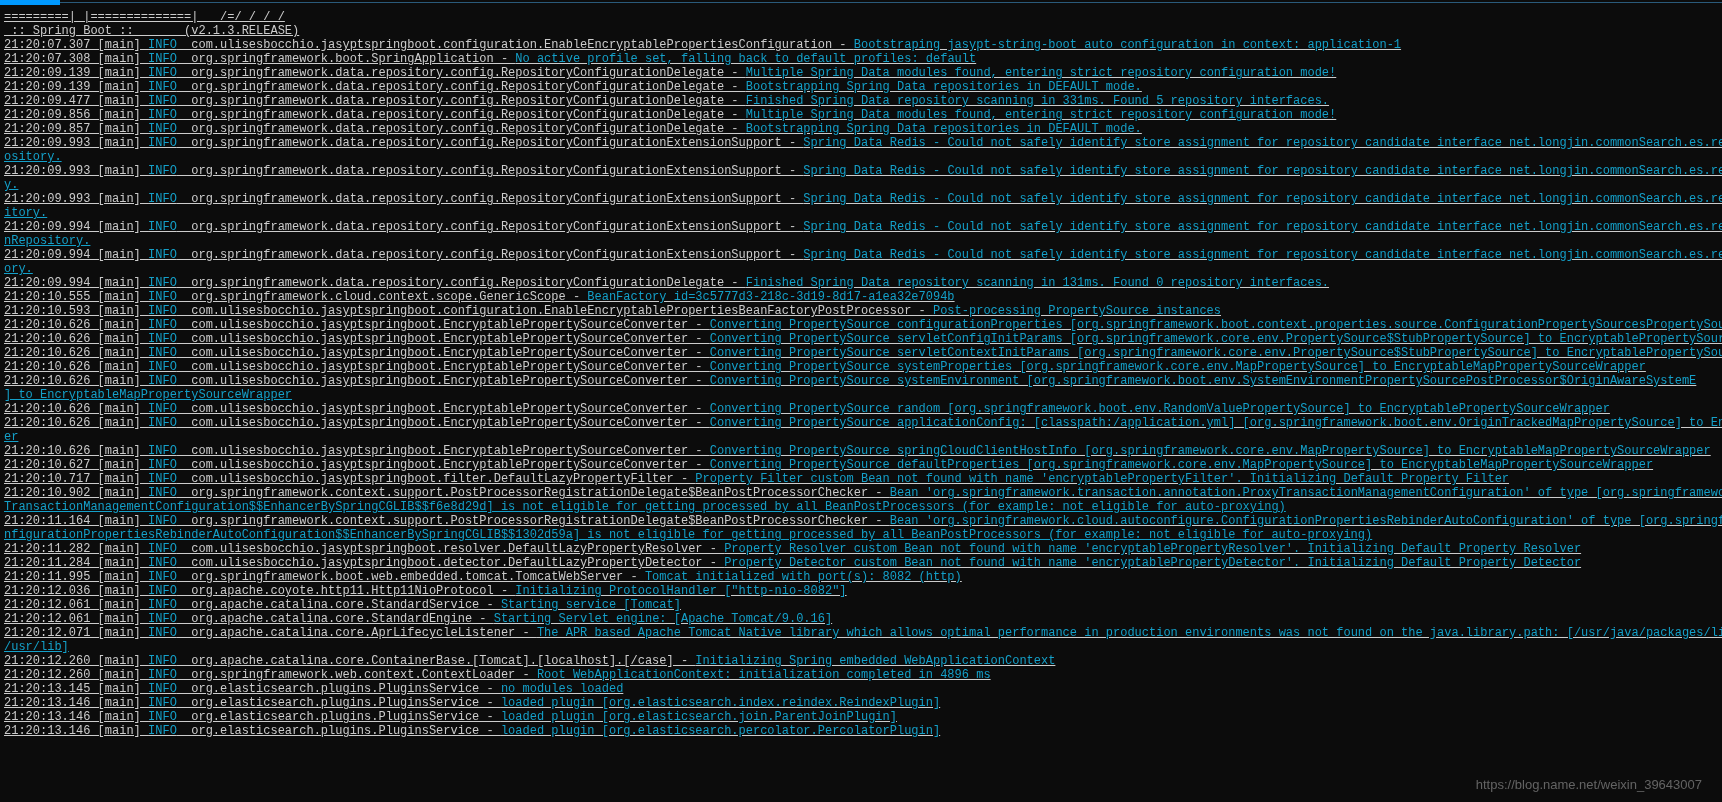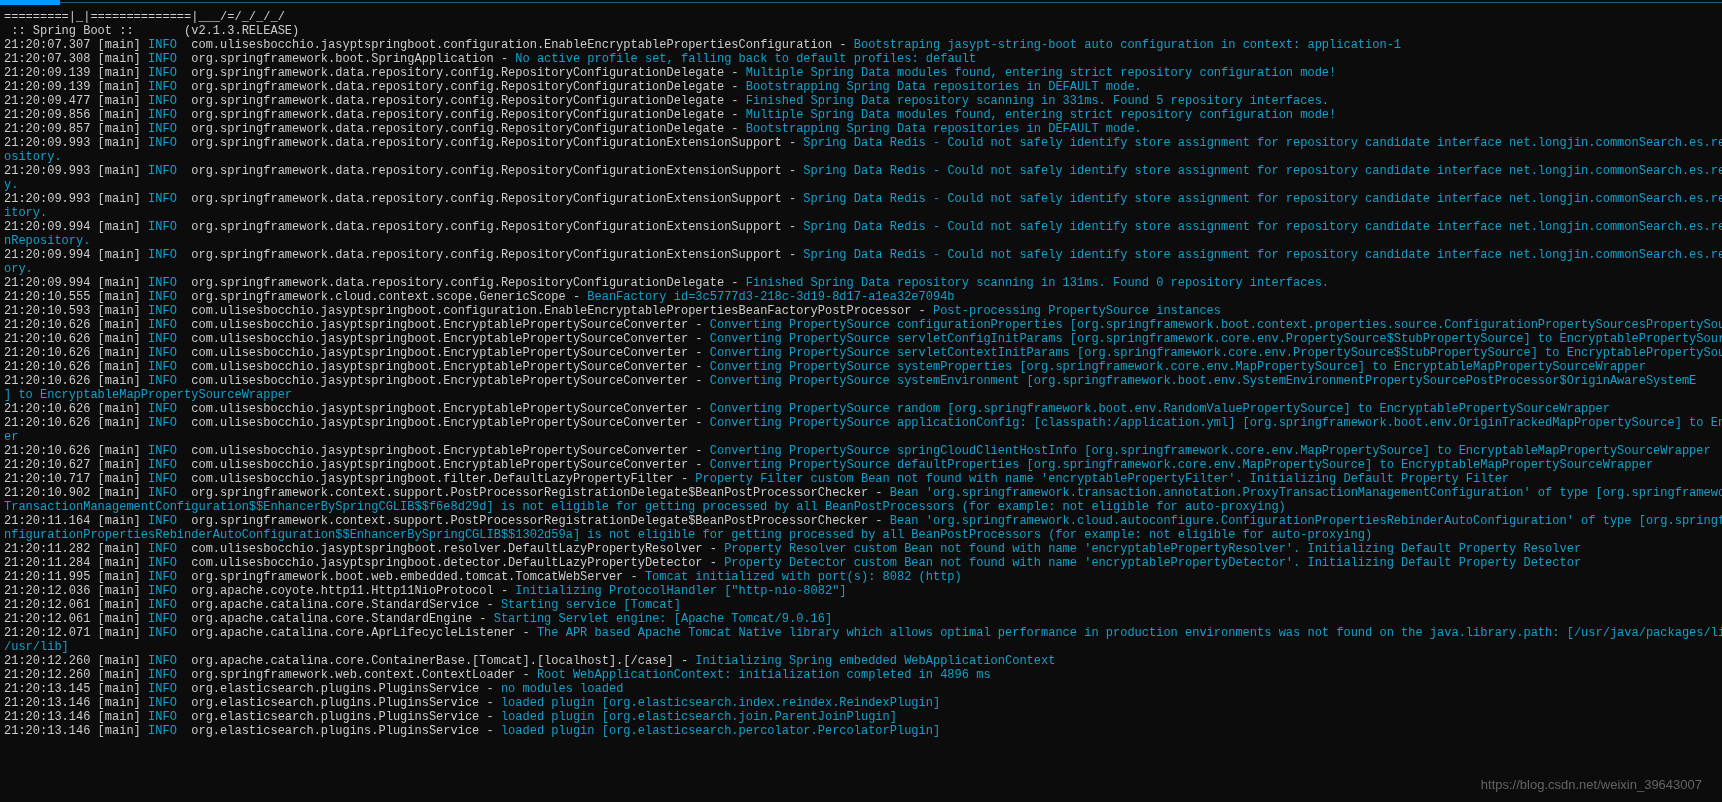--- a/index.html
+++ b/index.html
@@ -29,37 +29,37 @@
     background: #2a5a7a;
   }
   .console {
     position: absolute;
     top: 10px;
     left: 4px;
     right: 0;
   }
   .white { color: #cccccc; }
   .cyan  { color: #14a0c9; }
-  .line { display: block; }
+  .line { display: block; text-decoration: underline; }
   .watermark {
     position: absolute;
     right: 20px;
     bottom: 10px;
     color: #888888;
     font-family: Arial, sans-serif;
     font-size: 13px;
     opacity: 0.7;
   }
 </style>
 </head>
 <body>
 
 
 
 <div class="progress-bar"></div>
 <div class="top-line"></div>
 
 <div class="console"><span class="line white">=========|_|==============|___/=/_/_/_/</span><span class="line white"> :: Spring Boot ::       (v2.1.3.RELEASE)</span><span class="line white"></span><span class="line"><span class="white">21:20:07.307 [main] </span><span class="cyan">INFO</span><span class="white">  com.ulisesbocchio.jasyptspringboot.configuration.EnableEncryptablePropertiesConfiguration - </span><span class="cyan">Bootstraping jasypt-string-boot auto configuration in context: application-1</span></span><span class="line"><span class="white">21:20:07.308 [main] </span><span class="cyan">INFO</span><span class="white">  org.springframework.boot.SpringApplication - </span><span class="cyan">No active profile set, falling back to default profiles: default</span></span><span class="line"><span class="white">21:20:09.139 [main] </span><span class="cyan">INFO</span><span class="white">  org.springframework.data.repository.config.RepositoryConfigurationDelegate - </span><span class="cyan">Multiple Spring Data modules found, entering strict repository configuration mode!</span></span><span class="line"><span class="white">21:20:09.139 [main] </span><span class="cyan">INFO</span><span class="white">  org.springframework.data.repository.config.RepositoryConfigurationDelegate - </span><span class="cyan">Bootstrapping Spring Data repositories in DEFAULT mode.</span></span><span class="line"><span class="white">21:20:09.477 [main] </span><span class="cyan">INFO</span><span class="white">  org.springframework.data.repository.config.RepositoryConfigurationDelegate - </span><span class="cyan">Finished Spring Data repository scanning in 331ms. Found 5 repository interfaces.</span></span><span class="line"><span class="white">21:20:09.856 [main] </span><span class="cyan">INFO</span><span class="white">  org.springframework.data.repository.config.RepositoryConfigurationDelegate - </span><span class="cyan">Multiple Spring Data modules found, entering strict repository configuration mode!</span></span><span class="line"><span class="white">21:20:09.857 [main] </span><span class="cyan">INFO</span><span class="white">  org.springframework.data.repository.config.RepositoryConfigurationDelegate - </span><span class="cyan">Bootstrapping Spring Data repositories in DEFAULT mode.</span></span><span class="line"><span class="white">21:20:09.993 [main] </span><span class="cyan">INFO</span><span class="white">  org.springframework.data.repository.config.RepositoryConfigurationExtensionSupport - </span><span class="cyan">Spring Data Redis - Could not safely identify store assignment for repository candidate interface net.longjin.commonSearch.es.reposito</span></span><span class="line cyan">ository.</span><span class="line"><span class="white">21:20:09.993 [main] </span><span class="cyan">INFO</span><span class="white">  org.springframework.data.repository.config.RepositoryConfigurationExtensionSupport - </span><span class="cyan">Spring Data Redis - Could not safely identify store assignment for repository candidate interface net.longjin.commonSearch.es.reposito</span></span><span class="line cyan">y.</span><span class="line"><span class="white">21:20:09.993 [main] </span><span class="cyan">INFO</span><span class="white">  org.springframework.data.repository.config.RepositoryConfigurationExtensionSupport - </span><span class="cyan">Spring Data Redis - Could not safely identify store assignment for repository candidate interface net.longjin.commonSearch.es.reposito</span></span><span class="line cyan">itory.</span><span class="line"><span class="white">21:20:09.994 [main] </span><span class="cyan">INFO</span><span class="white">  org.springframework.data.repository.config.RepositoryConfigurationExtensionSupport - </span><span class="cyan">Spring Data Redis - Could not safely identify store assignment for repository candidate interface net.longjin.commonSearch.es.reposito</span></span><span class="line cyan">nRepository.</span><span class="line"><span class="white">21:20:09.994 [main] </span><span class="cyan">INFO</span><span class="white">  org.springframework.data.repository.config.RepositoryConfigurationExtensionSupport - </span><span class="cyan">Spring Data Redis - Could not safely identify store assignment for repository candidate interface net.longjin.commonSearch.es.reposito</span></span><span class="line cyan">ory.</span><span class="line"><span class="white">21:20:09.994 [main] </span><span class="cyan">INFO</span><span class="white">  org.springframework.data.repository.config.RepositoryConfigurationDelegate - </span><span class="cyan">Finished Spring Data repository scanning in 131ms. Found 0 repository interfaces.</span></span><span class="line"><span class="white">21:20:10.555 [main] </span><span class="cyan">INFO</span><span class="white">  org.springframework.cloud.context.scope.GenericScope - </span><span class="cyan">BeanFactory id=3c5777d3-218c-3d19-8d17-a1ea32e7094b</span></span><span class="line"><span class="white">21:20:10.593 [main] </span><span class="cyan">INFO</span><span class="white">  com.ulisesbocchio.jasyptspringboot.configuration.EnableEncryptablePropertiesBeanFactoryPostProcessor - </span><span class="cyan">Post-processing PropertySource instances</span></span><span class="line"><span class="white">21:20:10.626 [main] </span><span class="cyan">INFO</span><span class="white">  com.ulisesbocchio.jasyptspringboot.EncryptablePropertySourceConverter - </span><span class="cyan">Converting PropertySource configurationProperties [org.springframework.boot.context.properties.source.ConfigurationPropertySourcesPropertySource] to</span></span><span class="line"><span class="white">21:20:10.626 [main] </span><span class="cyan">INFO</span><span class="white">  com.ulisesbocchio.jasyptspringboot.EncryptablePropertySourceConverter - </span><span class="cyan">Converting PropertySource servletConfigInitParams [org.springframework.core.env.PropertySource$StubPropertySource] to EncryptablePropertySourceWrapp</span></span><span class="line"><span class="white">21:20:10.626 [main] </span><span class="cyan">INFO</span><span class="white">  com.ulisesbocchio.jasyptspringboot.EncryptablePropertySourceConverter - </span><span class="cyan">Converting PropertySource servletContextInitParams [org.springframework.core.env.PropertySource$StubPropertySource] to EncryptablePropertySourceWrap</span></span><span class="line"><span class="white">21:20:10.626 [main] </span><span class="cyan">INFO</span><span class="white">  com.ulisesbocchio.jasyptspringboot.EncryptablePropertySourceConverter - </span><span class="cyan">Converting PropertySource systemProperties [org.springframework.core.env.MapPropertySource] to EncryptableMapPropertySourceWrapper</span></span><span class="line"><span class="white">21:20:10.626 [main] </span><span class="cyan">INFO</span><span class="white">  com.ulisesbocchio.jasyptspringboot.EncryptablePropertySourceConverter - </span><span class="cyan">Converting PropertySource systemEnvironment [org.springframework.boot.env.SystemEnvironmentPropertySourcePostProcessor$OriginAwareSystemE</span></span><span class="line cyan">] to EncryptableMapPropertySourceWrapper</span><span class="line"><span class="white">21:20:10.626 [main] </span><span class="cyan">INFO</span><span class="white">  com.ulisesbocchio.jasyptspringboot.EncryptablePropertySourceConverter - </span><span class="cyan">Converting PropertySource random [org.springframework.boot.env.RandomValuePropertySource] to EncryptablePropertySourceWrapper</span></span><span class="line"><span class="white">21:20:10.626 [main] </span><span class="cyan">INFO</span><span class="white">  com.ulisesbocchio.jasyptspringboot.EncryptablePropertySourceConverter - </span><span class="cyan">Converting PropertySource applicationConfig: [classpath:/application.yml] [org.springframework.boot.env.OriginTrackedMapPropertySource] to Encryptab</span></span><span class="line cyan">er</span><span class="line"><span class="white">21:20:10.626 [main] </span><span class="cyan">INFO</span><span class="white">  com.ulisesbocchio.jasyptspringboot.EncryptablePropertySourceConverter - </span><span class="cyan">Converting PropertySource springCloudClientHostInfo [org.springframework.core.env.MapPropertySource] to EncryptableMapPropertySourceWrapper</span></span><span class="line"><span class="white">21:20:10.627 [main] </span><span class="cyan">INFO</span><span class="white">  com.ulisesbocchio.jasyptspringboot.EncryptablePropertySourceConverter - </span><span class="cyan">Converting PropertySource defaultProperties [org.springframework.core.env.MapPropertySource] to EncryptableMapPropertySourceWrapper</span></span><span class="line"><span class="white">21:20:10.717 [main] </span><span class="cyan">INFO</span><span class="white">  com.ulisesbocchio.jasyptspringboot.filter.DefaultLazyPropertyFilter - </span><span class="cyan">Property Filter custom Bean not found with name 'encryptablePropertyFilter'. Initializing Default Property Filter</span></span><span class="line"><span class="white">21:20:10.902 [main] </span><span class="cyan">INFO</span><span class="white">  org.springframework.context.support.PostProcessorRegistrationDelegate$BeanPostProcessorChecker - </span><span class="cyan">Bean 'org.springframework.transaction.annotation.ProxyTransactionManagementConfiguration' of type [org.springframework.trar</span></span><span class="line cyan">TransactionManagementConfiguration$$EnhancerBySpringCGLIB$$f6e8d29d] is not eligible for getting processed by all BeanPostProcessors (for example: not eligible for auto-proxying)</span><span class="line"><span class="white">21:20:11.164 [main] </span><span class="cyan">INFO</span><span class="white">  org.springframework.context.support.PostProcessorRegistrationDelegate$BeanPostProcessorChecker - </span><span class="cyan">Bean 'org.springframework.cloud.autoconfigure.ConfigurationPropertiesRebinderAutoConfiguration' of type [org.springframewo</span></span><span class="line cyan">nfigurationPropertiesRebinderAutoConfiguration$$EnhancerBySpringCGLIB$$1302d59a] is not eligible for getting processed by all BeanPostProcessors (for example: not eligible for auto-proxying)</span><span class="line"><span class="white">21:20:11.282 [main] </span><span class="cyan">INFO</span><span class="white">  com.ulisesbocchio.jasyptspringboot.resolver.DefaultLazyPropertyResolver - </span><span class="cyan">Property Resolver custom Bean not found with name 'encryptablePropertyResolver'. Initializing Default Property Resolver</span></span><span class="line"><span class="white">21:20:11.284 [main] </span><span class="cyan">INFO</span><span class="white">  com.ulisesbocchio.jasyptspringboot.detector.DefaultLazyPropertyDetector - </span><span class="cyan">Property Detector custom Bean not found with name 'encryptablePropertyDetector'. Initializing Default Property Detector</span></span><span class="line"><span class="white">21:20:11.995 [main] </span><span class="cyan">INFO</span><span class="white">  org.springframework.boot.web.embedded.tomcat.TomcatWebServer - </span><span class="cyan">Tomcat initialized with port(s): 8082 (http)</span></span><span class="line"><span class="white">21:20:12.036 [main] </span><span class="cyan">INFO</span><span class="white">  org.apache.coyote.http11.Http11NioProtocol - </span><span class="cyan">Initializing ProtocolHandler ["http-nio-8082"]</span></span><span class="line"><span class="white">21:20:12.061 [main] </span><span class="cyan">INFO</span><span class="white">  org.apache.catalina.core.StandardService - </span><span class="cyan">Starting service [Tomcat]</span></span><span class="line"><span class="white">21:20:12.061 [main] </span><span class="cyan">INFO</span><span class="white">  org.apache.catalina.core.StandardEngine - </span><span class="cyan">Starting Servlet engine: [Apache Tomcat/9.0.16]</span></span><span class="line"><span class="white">21:20:12.071 [main] </span><span class="cyan">INFO</span><span class="white">  org.apache.catalina.core.AprLifecycleListener - </span><span class="cyan">The APR based Apache Tomcat Native library which allows optimal performance in production environments was not found on the java.library.path: [/usr/java/packages/lib/amd64</span></span><span class="line cyan">/usr/lib]</span><span class="line"><span class="white">21:20:12.260 [main] </span><span class="cyan">INFO</span><span class="white">  org.apache.catalina.core.ContainerBase.[Tomcat].[localhost].[/case] - </span><span class="cyan">Initializing Spring embedded WebApplicationContext</span></span><span class="line"><span class="white">21:20:12.260 [main] </span><span class="cyan">INFO</span><span class="white">  org.springframework.web.context.ContextLoader - </span><span class="cyan">Root WebApplicationContext: initialization completed in 4896 ms</span></span><span class="line"><span class="white">21:20:13.145 [main] </span><span class="cyan">INFO</span><span class="white">  org.elasticsearch.plugins.PluginsService - </span><span class="cyan">no modules loaded</span></span><span class="line"><span class="white">21:20:13.146 [main] </span><span class="cyan">INFO</span><span class="white">  org.elasticsearch.plugins.PluginsService - </span><span class="cyan">loaded plugin [org.elasticsearch.index.reindex.ReindexPlugin]</span></span><span class="line"><span class="white">21:20:13.146 [main] </span><span class="cyan">INFO</span><span class="white">  org.elasticsearch.plugins.PluginsService - </span><span class="cyan">loaded plugin [org.elasticsearch.join.ParentJoinPlugin]</span></span><span class="line"><span class="white">21:20:13.146 [main] </span><span class="cyan">INFO</span><span class="white">  org.elasticsearch.plugins.PluginsService - </span><span class="cyan">loaded plugin [org.elasticsearch.percolator.PercolatorPlugin]</span></span></div>
 
-<div class="watermark">https://blog.csdn.net/weixin_39643007</div>
+<div class="watermark">https://blog.name.net/weixin_39643007</div>
 
 
 
 
 </body></html>

